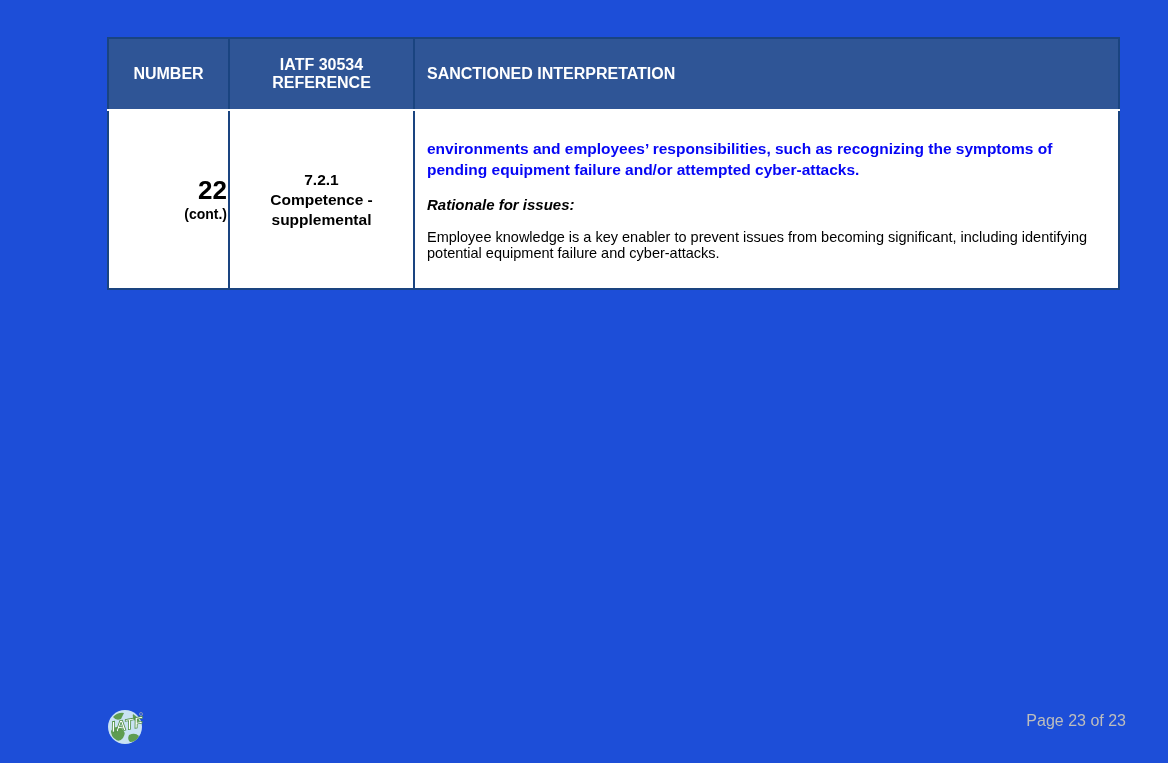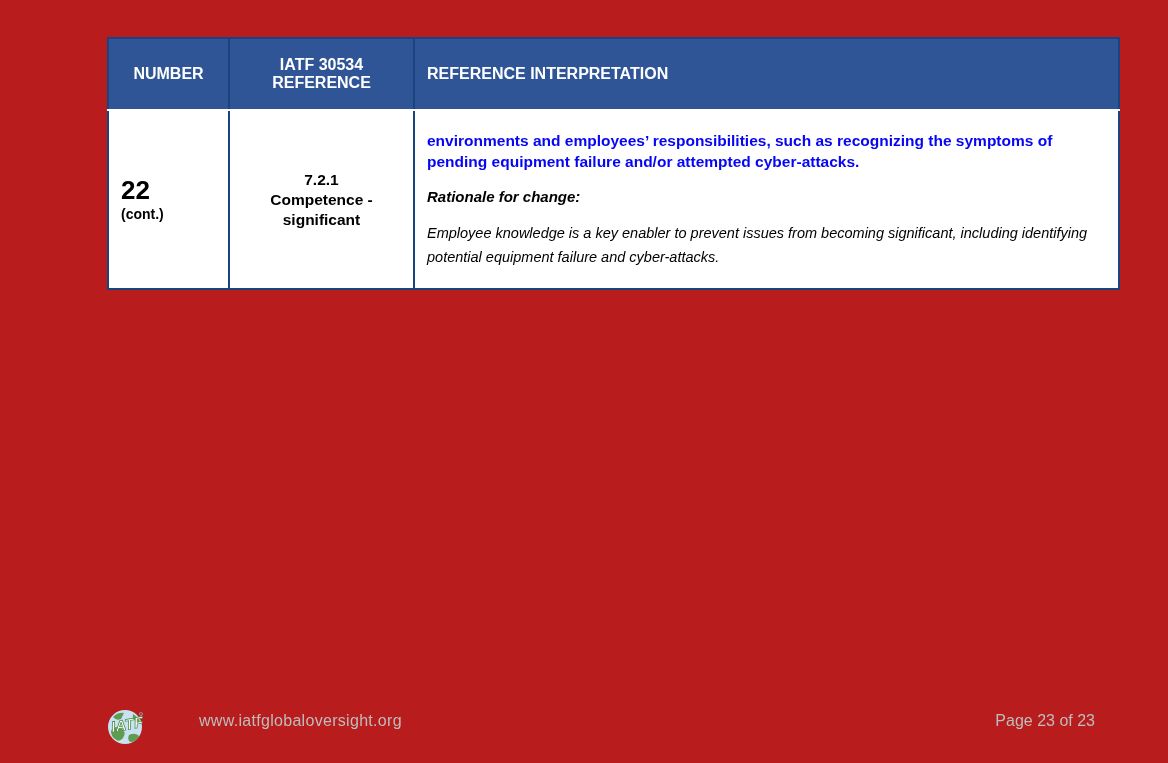--- a/index.html
+++ b/index.html
@@ -5,21 +5,21 @@
   html, body {
     margin: 0;
     padding: 0;
     background: #ffffff;
     font-family: "Liberation Sans", sans-serif;
   }
   .page {
     position: relative;
     width: 1168px;
     height: 763px;
-    background: #b91c1c;
+    background: #1d4ed8;
     overflow: hidden;
   }
 
   
   table.si-table {
     position: absolute;
     left: 107px;
     top: 37px;
     width: 1011px;
     border-collapse: collapse;
@@ -43,21 +43,21 @@
   table.si-table thead th.left {
     text-align: left;
     padding-left: 12px;
   }
   table.si-table tbody td {
     background: #ffffff;
     height: 158px;
     vertical-align: middle;
     border-top: 2px solid #ffffff;
   }
-  .number-cell { text-align: left; padding-left: 12px; }
+  .number-cell { text-align: right; padding-left: 12px; }
   .number-cell .num {
     font-size: 26px;
     font-weight: bold;
     color: #000000;
     line-height: 28px;
   }
   .number-cell .cont {
     font-size: 14px;
     font-weight: bold;
     color: #000000;
@@ -87,44 +87,43 @@
   .rationale-label {
     color: #000000;
     font-weight: bold;
     font-style: italic;
     font-size: 15px;
     line-height: 19px;
     margin-bottom: 15px !important;
   }
   .rationale-text {
     color: #000000;
-    font-style: italic;
     font-size: 14.5px;
-    line-height: 24px;
+    line-height: 16px;
   }
 
   
   .footer-logo {
     position: absolute;
     left: 105px;
     top: 705px;
     width: 42px;
     height: 42px;
   }
   .footer-site {
     position: absolute;
     left: 199px;
     top: 712px;
     font-size: 16px;
     color: #BDBDBD;
     letter-spacing: 0.3px;
   }
   .footer-page {
     position: absolute;
-    right: 73px;
+    right: 42px;
     top: 712px;
     font-size: 16px;
     color: #BDBDBD;
     text-align: right;
   }
 </style>
 </head>
 <body>
 
 <div class="page">
@@ -132,52 +131,51 @@
   <table class="si-table">
     <colgroup>
       <col style="width:121px">
       <col style="width:185px">
       <col style="width:705px">
     </colgroup>
     <thead>
       <tr>
         <th>NUMBER</th>
         <th>IATF 30534 REFERENCE</th>
-        <th class="left">REFERENCE INTERPRETATION</th>
+        <th class="left">SANCTIONED INTERPRETATION</th>
       </tr>
     </thead>
     <tbody>
       <tr>
         <td class="number-cell">
           <div class="num">22</div>
           <div class="cont">(cont.)</div>
         </td>
         <td class="ref-cell">
           <div>7.2.1</div>
-          <div>Competence - significant</div>
+          <div>Competence - supplemental</div>
         </td>
         <td class="interp-cell">
           <p class="interp-blue">environments and employees’ responsibilities, such as recognizing the symptoms of pending equipment failure and/or attempted cyber-attacks.</p>
-          <p class="rationale-label">Rationale for change:</p>
+          <p class="rationale-label">Rationale for issues:</p>
           <p class="rationale-text">Employee knowledge is a key enabler to prevent issues from becoming significant, including identifying potential equipment failure and cyber-attacks.</p>
         </td>
       </tr>
     </tbody>
   </table>
 
   <div class="footer-logo">
     <svg width="42" height="42" viewBox="0 0 42 42" xmlns="http://www.w3.org/2000/svg">
       <circle cx="20" cy="22" r="17" fill="#C9E2F3"></circle>
       <path d="M6 26 Q10 20 16 23 Q22 27 18 33 Q14 38 10 34 Q6 31 6 26 Z" fill="#5E9C50"></path>
       <path d="M24 30 Q30 27 34 31 Q31 37 25 37 Q22 34 24 30 Z" fill="#5E9C50"></path>
       <path d="M8 12 Q13 7 19 8 L16 14 Q11 16 8 12 Z" fill="#5E9C50"></path>
       <path d="M28 9 Q33 12 35 17 L30 16 Q27 12 28 9 Z" fill="#5E9C50"></path>
       <g transform="rotate(-10 20 20)">
         <text x="6" y="25" font-family="Liberation Sans, sans-serif" font-size="15" font-weight="bold" font-style="italic" fill="#FFFFFF" stroke="#4E8F45" stroke-width="0.8">IATF</text>
       </g>
       <circle cx="36" cy="9" r="1.5" fill="none" stroke="#9AA6B2" stroke-width="0.8"></circle>
     </svg>
   </div>
 
-  <div class="footer-site">www.iatfglobaloversight.org</div>
   <div class="footer-page">Page 23 of 23</div>
 
 </div>
 
 </body></html>

